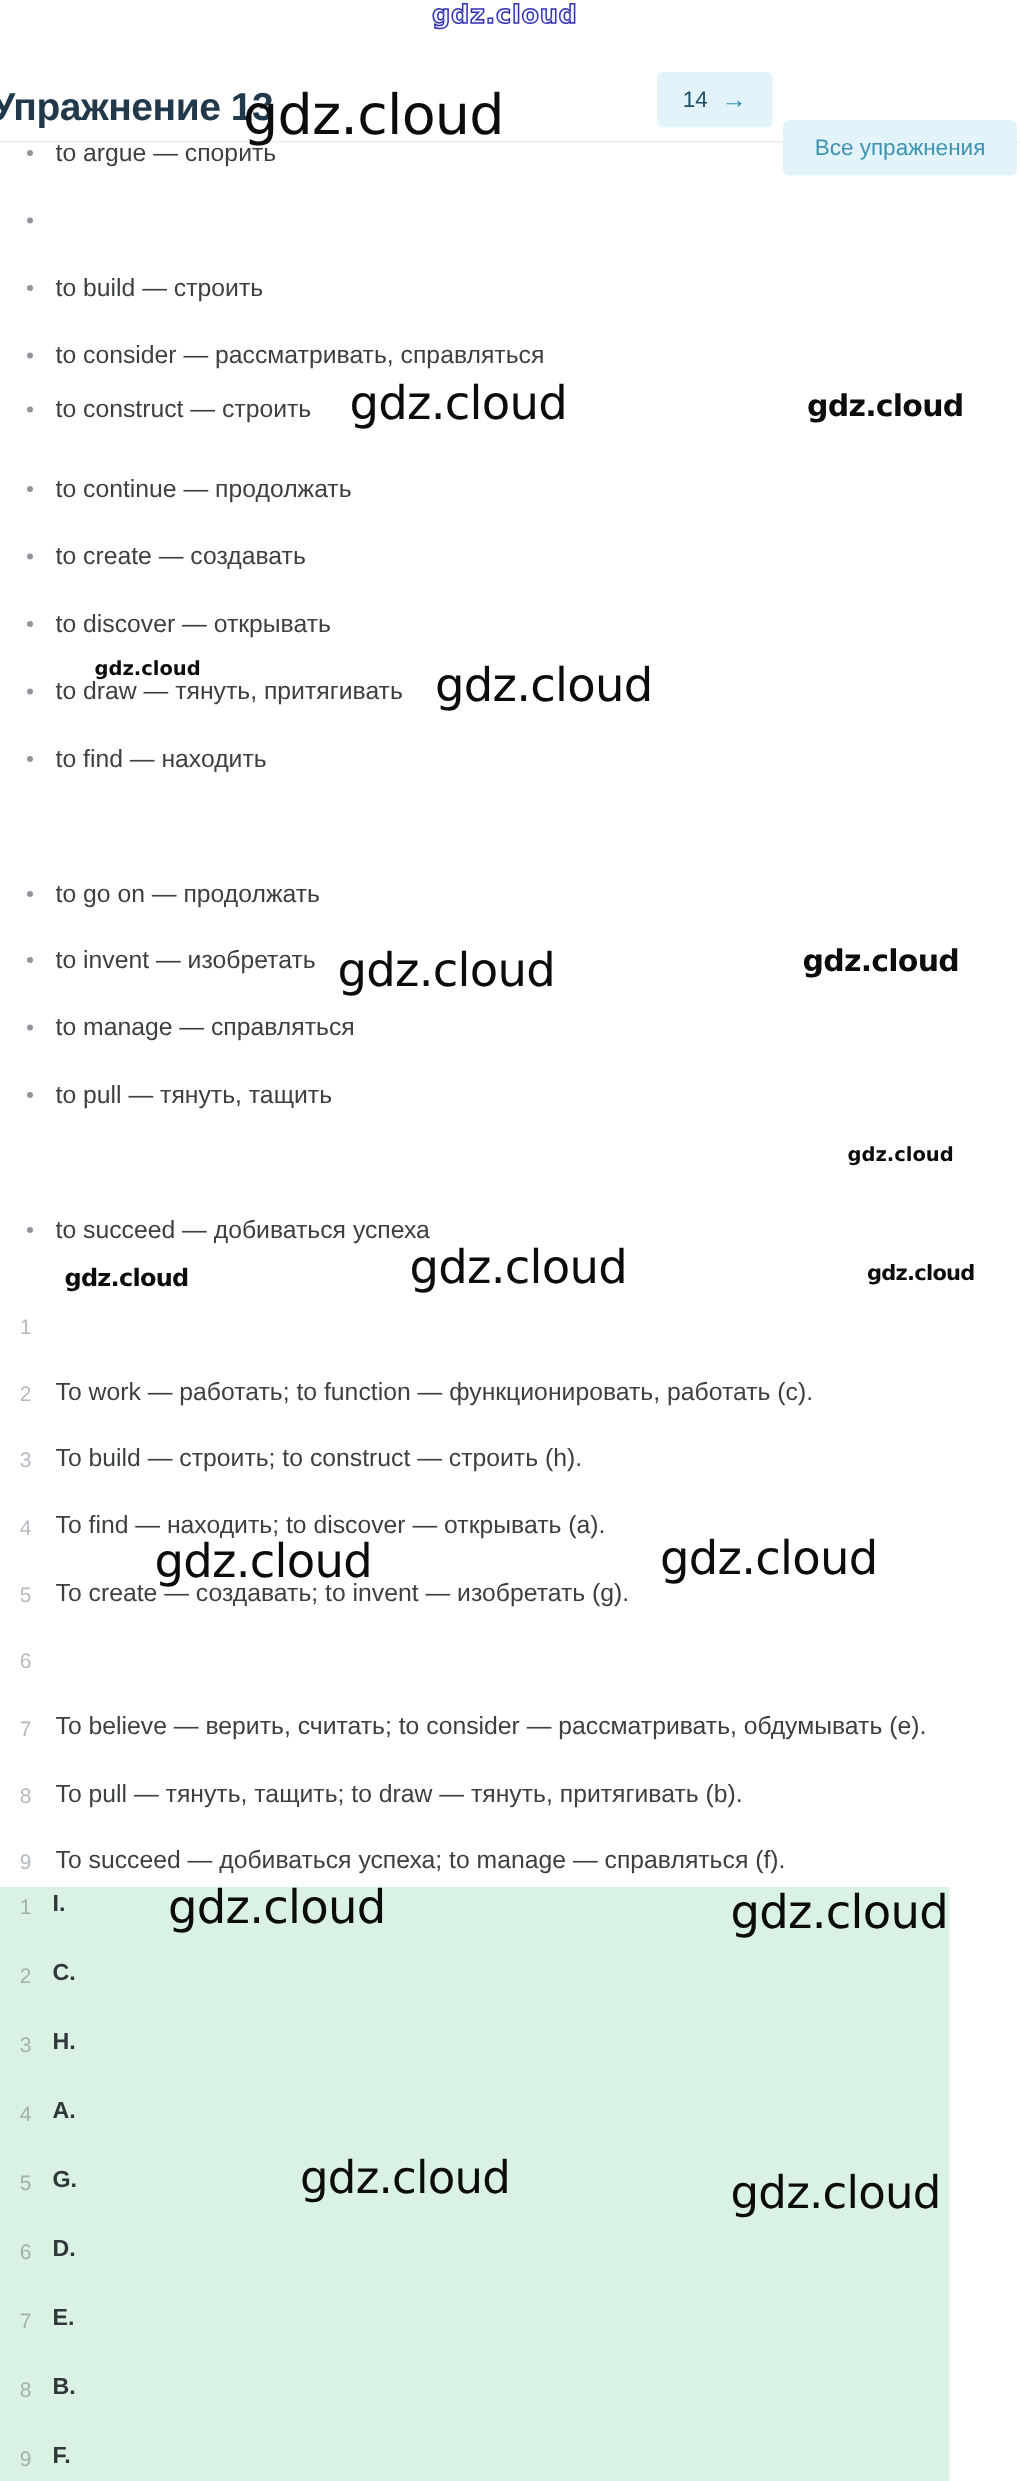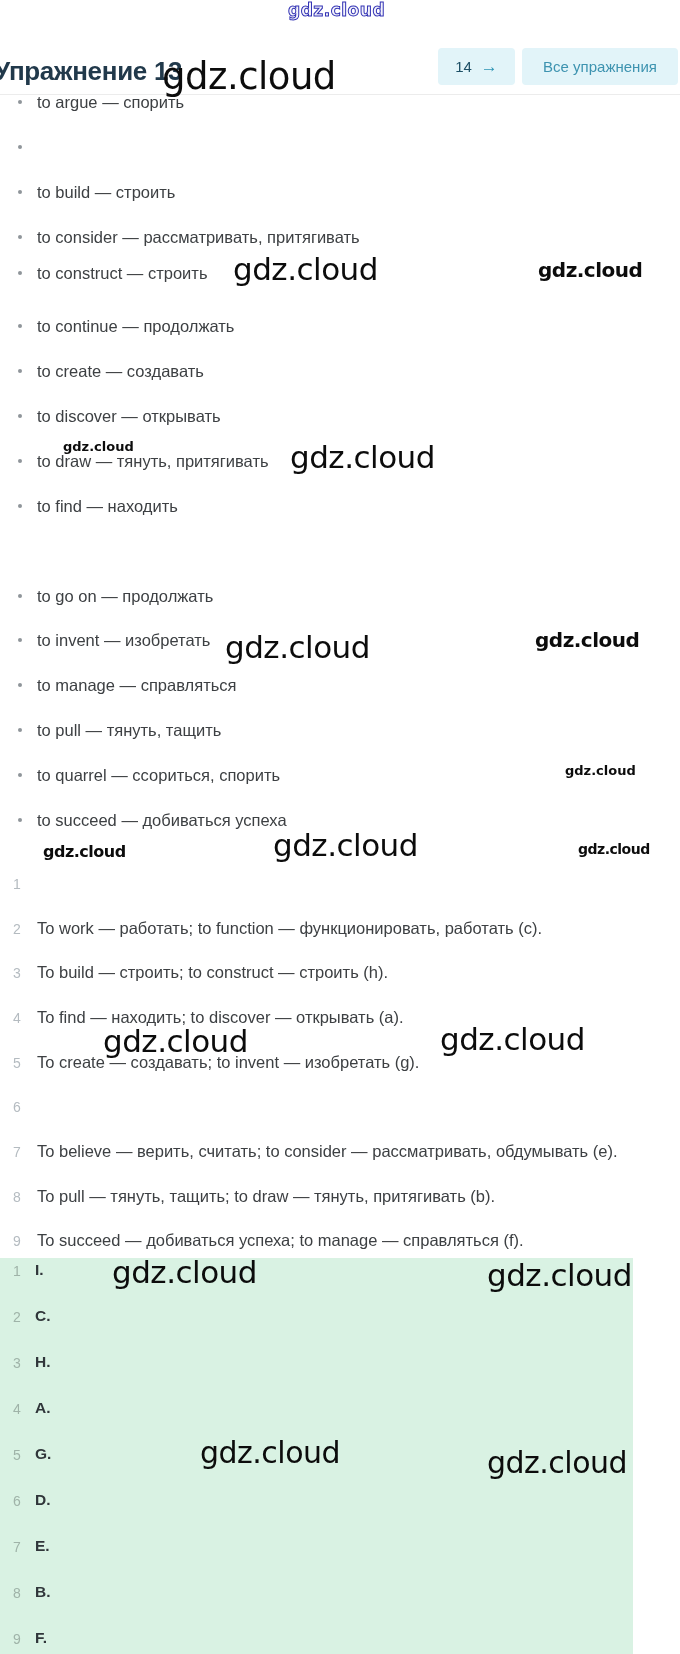--- a/index.html
+++ b/index.html
@@ -9,21 +9,21 @@
   
   .header{position:absolute;left:0;top:0;width:680px;height:94px;background:#ffffff;
           border-bottom:1px solid #ececec;z-index:10;}
   .title{position:absolute;left:-6px;top:56px;margin:0;font-size:26px;font-weight:700;
          color:#21394b;letter-spacing:-0.3px;white-space:nowrap;}
   .btn{position:absolute;top:48px;height:37px;background:#e2f4f9;border-radius:4px;
        display:flex;align-items:center;justify-content:center;font-size:15px;cursor:pointer;
        box-sizing:border-box;white-space:nowrap;}
   .btn-next{left:438px;width:77px;gap:9px;color:#1d4f66;font-weight:500;}
   .btn-next .arrow{color:#2e94b4;font-size:17px;font-weight:400;}
-  .btn-all{left:522px;width:156px;color:#3d93b0;font-weight:500;}
+  .btn-all{left:522px;width:156px;color:#3d93b0;font-weight:500;margin-top:32px;}
 
   
   .wm{position:absolute;z-index:20;font-family:"DejaVu Sans",sans-serif;font-weight:500;
       color:#0c0c0c;letter-spacing:-0.5px;line-height:1;white-space:nowrap;pointer-events:none;}
   .wm-sm{font-weight:600;}
   .wm-tiny{font-weight:700;letter-spacing:0;}
   .wm-outline{position:absolute;z-index:21;font-family:"DejaVu Sans",sans-serif;font-weight:700;
       font-size:17px;line-height:1;color:rgba(50,50,180,0.06);-webkit-text-stroke:1px #3232b4;
       letter-spacing:0.5px;pointer-events:none;}
 
@@ -85,21 +85,21 @@
     </div>
   <div class="vrow" style="top:136px">
       <span class="dot"></span>
     </div>
   <div class="vrow" style="top:181px">
       <span class="dot"></span>
       <span class="vtext">to build — строить</span>
     </div>
   <div class="vrow" style="top:226px">
       <span class="dot"></span>
-      <span class="vtext">to consider — рассматривать, притягивать</span>
+      <span class="vtext">to consider — рассматривать, справляться</span>
     </div>
   <div class="vrow" style="top:262px">
       <span class="dot"></span>
       <span class="vtext">to construct — строить</span>
     </div>
   <div class="vrow" style="top:315px">
       <span class="dot"></span>
       <span class="vtext">to continue — продолжать</span>
     </div>
   <div class="vrow" style="top:360px">
@@ -126,24 +126,20 @@
       <span class="dot"></span>
       <span class="vtext">to invent — изобретать</span>
     </div>
   <div class="vrow" style="top:674px">
       <span class="dot"></span>
       <span class="vtext">to manage — справляться</span>
     </div>
   <div class="vrow" style="top:719px">
       <span class="dot"></span>
       <span class="vtext">to pull — тянуть, тащить</span>
-    </div>
-  <div class="vrow" style="top:764px">
-      <span class="dot"></span>
-      <span class="vtext">to quarrel — ссориться, спорить</span>
     </div>
   <div class="vrow" style="top:809px">
       <span class="dot"></span>
       <span class="vtext">to succeed — добиваться успеха</span>
     </div>
 
   <div class="arow" style="top:872px">
       <span class="rnum">1</span>
     </div>
   <div class="arow" style="top:917px">

